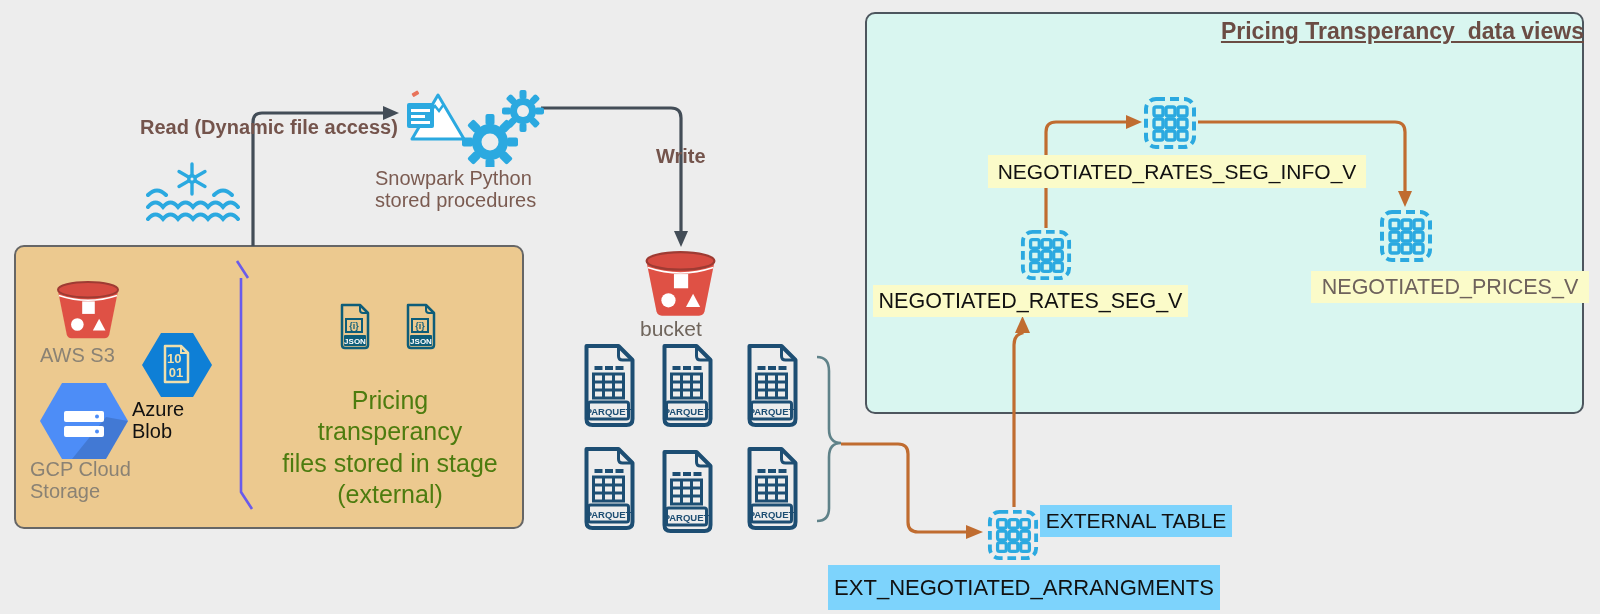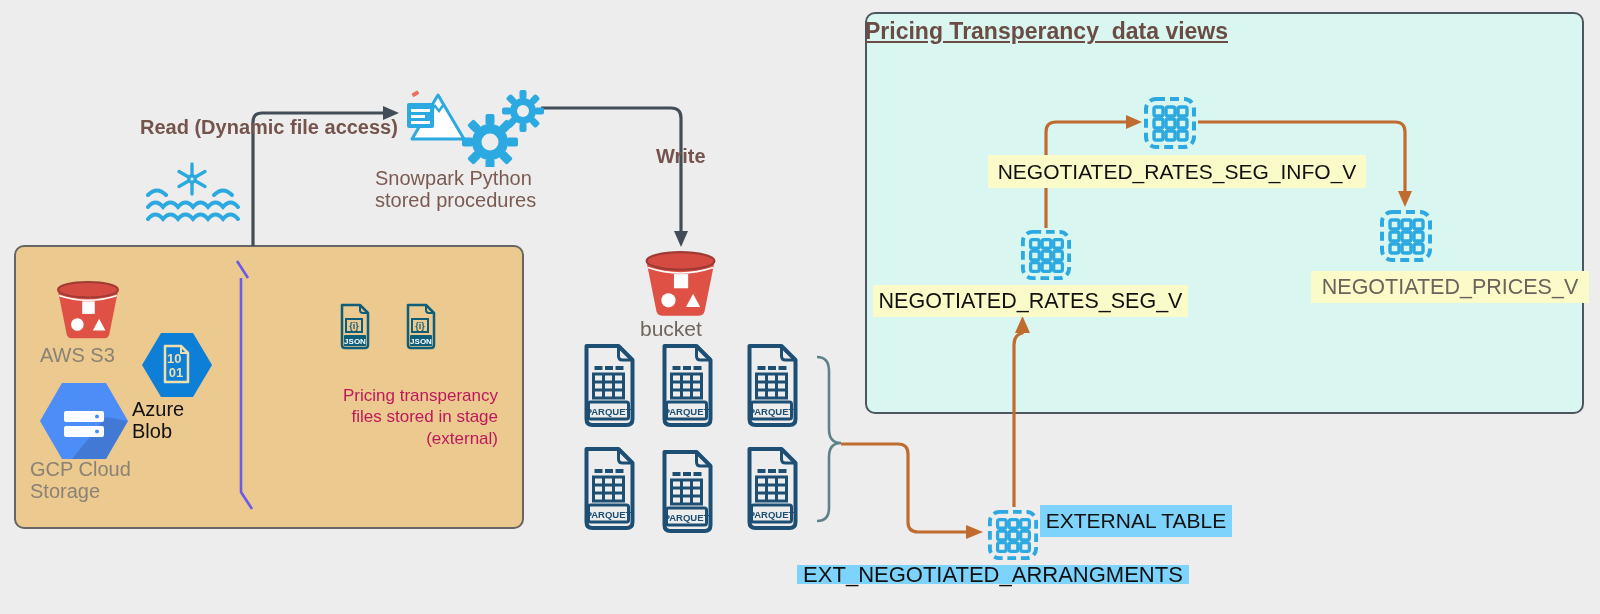--- a/index.html
+++ b/index.html
@@ -4,29 +4,29 @@
 <style>
   html,body{margin:0;padding:0;background:#EDEDED;font-family:"Liberation Sans",sans-serif;}
   #canvas{position:relative;width:1600px;height:614px;background:#EDEDED;overflow:hidden;}
   .box{position:absolute;border-radius:10px;box-sizing:border-box;}
   #stage-box{left:14px;top:245px;width:510px;height:284px;background:#ECC98F;border:2px solid #666666;z-index:1;}
   #views-box{left:865px;top:12px;width:719px;height:402px;background:#D9F6F0;border:2px solid #4D565E;z-index:1;}
   #connectors{position:absolute;left:0;top:0;width:1600px;height:614px;z-index:3;pointer-events:none;}
   .icon{position:absolute;z-index:4;}
   .caption{position:absolute;z-index:5;color:#8A8274;font-size:20px;line-height:1.12;text-align:left;white-space:pre-line;}
   .flow-label{position:absolute;z-index:5;font-weight:bold;font-size:20px;color:#74544C;}
-  .views-title{position:absolute;z-index:5;left:865px;top:18px;width:719px;text-align:left;
+  .views-title{position:absolute;z-index:5;left:865px;top:18px;width:719px;text-align:right;
     font-size:23px;font-weight:bold;text-decoration:underline;color:#6B4C44;white-space:pre;}
   .tag{position:absolute;z-index:6;display:flex;align-items:center;justify-content:center;
     font-size:21px;color:#111;}
   .tag.yellow{background:#FBFBC9;}
   .tag.tan{background:#7dd3fc;}
   #lbl-prices{color:#6E625C;margin-left:24px;}
   #lbl-ext-name{font-size:22px;}
-  .desc{position:absolute;z-index:5;color:#be185d;font-size:17px;line-height:1.25;text-align:right;white-space:pre-line;}
+  .desc{position:absolute;z-index:5;color:#4d7c0f;font-size:25px;line-height:1.25;text-align:center;white-space:pre-line;}
 </style>
 </head>
 <body>
 
 <div id="canvas">
 
   <div id="stage-box" class="box"></div>
   <div id="views-box" class="box"></div>
 
   <svg id="connectors" viewBox="0 0 1600 614">
@@ -331,15 +331,15 @@
 files stored in stage
 (external)</div>
 
   <div class="views-title">Pricing Transperancy  data views</div>
 
   <div class="tag yellow" style="left:988px;top:155px;width:378px;height:33px;font-size:21px">NEGOTIATED_RATES_SEG_INFO_V</div>
   <div class="tag yellow" style="left:873px;top:285px;width:315px;height:32px;font-size:21.5px">NEGOTIATED_RATES_SEG_V</div>
   <div class="tag yellow" id="lbl-prices" style="left:1287px;top:271px;width:278px;height:32px;font-size:21.5px">NEGOTIATED_PRICES_V</div>
 
   <div class="tag tan" style="left:1040px;top:505px;width:192px;height:32px">EXTERNAL TABLE</div>
-  <div class="tag tan" id="lbl-ext-name" style="left:797px;top:565px;width:392px;height:19px">EXT_NEGOTIATED_ARRANGMENTS</div>
+  <div class="tag tan" id="lbl-ext-name" style="left:828px;top:565px;width:392px;height:45px">EXT_NEGOTIATED_ARRANGMENTS</div>
 
 </div>
 
 </body></html>

